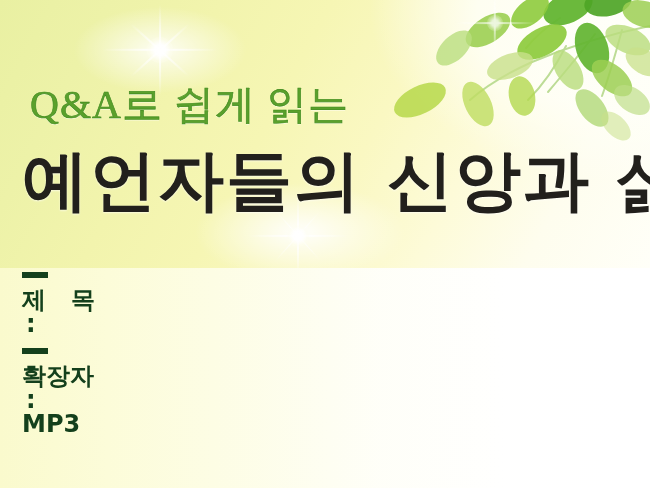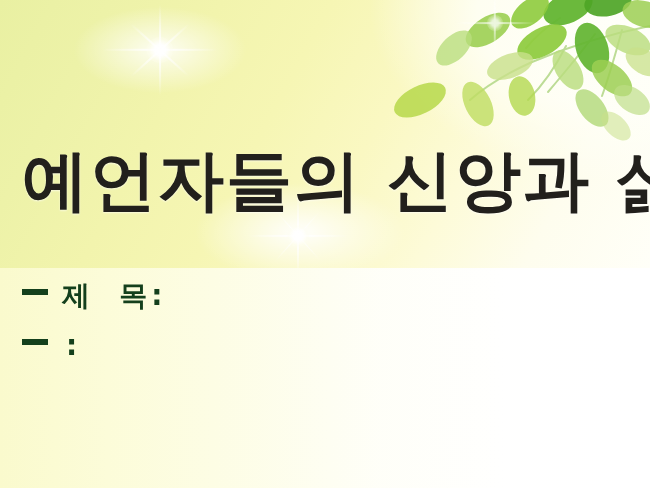--- a/index.html
+++ b/index.html
@@ -140,25 +140,26 @@
     position: absolute;
     left: 22px;
     top: 282px;
     width: 600px;
   }
   .info-line {
     display: flex;
     align-items: baseline;
     color: #14401c;
     font-family: "DejaVu Sans", "Liberation Sans", sans-serif;
-    font-size: 28px;
+    font-size: 24px;
     font-weight: bold;
     line-height: 1.0;
     margin-bottom: 22px;
     white-space: pre;
+    flex-direction: column;
   }
   .dash {
     display: inline-block;
     width: 26px;
     height: 6px;
     background: #14401c;
     margin-right: 14px;
     position: relative;
     top: -10px;
     flex: 0 0 auto;
@@ -223,32 +224,35 @@
       <div class="ray r3"></div>
         <div class="ray r4"></div>
       <div class="core"></div>
     </div>
     <div class="sparkle" id="sparkle-c">
       <div class="ray r1"></div>
         <div class="ray r2"></div>
       <div class="core"></div>
     </div>
 
+    <div id="subtitle">Q&amp;A로 쉽게 읽는</div>
 
     <div id="main-title">예언자들의 신앙과 삶</div>
   </div>
 
   <div id="info-block">
 
     <div class="info-line">
       <span class="dash"></span>
       <span class="info-label">제   목</span>
       <span class="info-sep">:</span>
     </div>
 
     <div class="info-line">
       <span class="dash"></span>
+      <span class="info-label">확장자</span>
       <span class="info-sep">:</span>
+      <span class="info-value">MP3</span>
     </div>
 
   </div>
 
 </div>
 
 </body></html>

